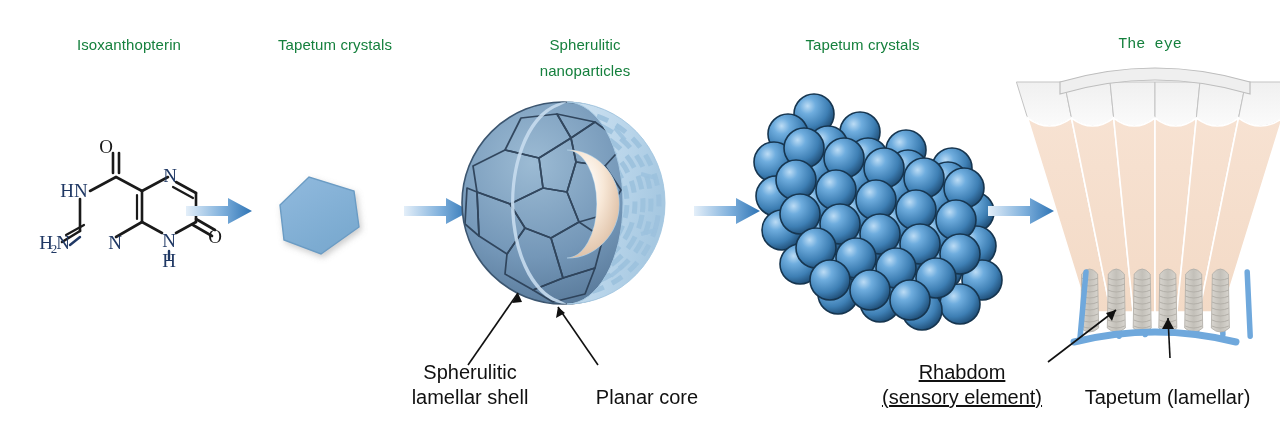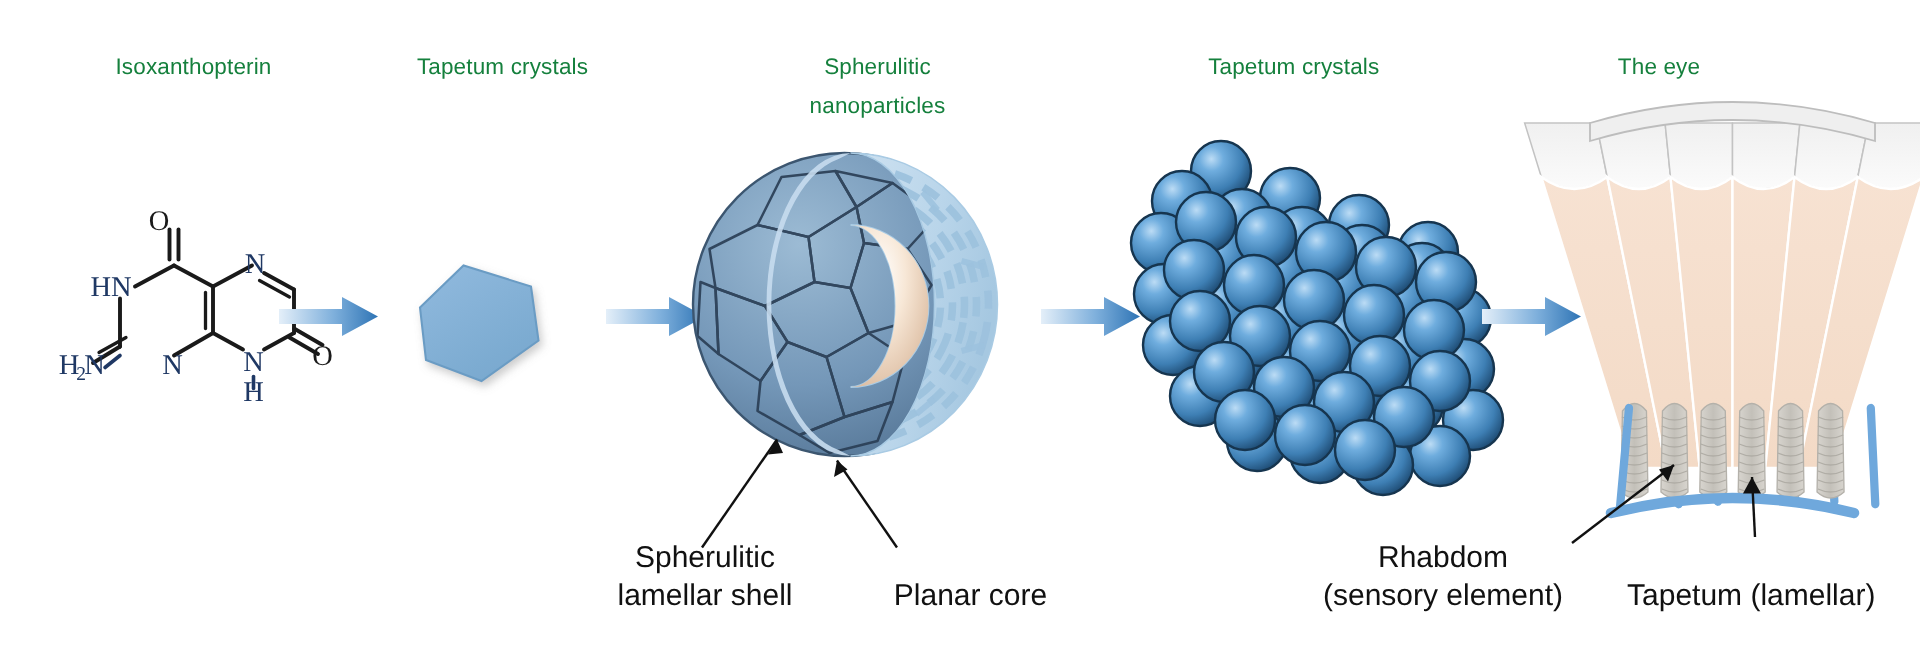--- a/index.html
+++ b/index.html
@@ -51,21 +51,21 @@
 
   <div class="stage-title" style="left:0px; top:32px; width:258px;">Isoxanthopterin</div>
 
   <div class="stage-title" style="left:220px; top:32px; width:230px;">Tapetum crystals</div>
 
   <div class="stage-title" style="left:480px; top:32px; width:210px;">Spherulitic
 nanoparticles</div>
 
   <div class="stage-title" style="left:740px; top:32px; width:245px;">Tapetum crystals</div>
 
-  <div class="stage-title" style="left:996px; top:32px; width:220px;">The eye</div>
+  <div class="stage-title" style="left:1040px; top:32px; width:220px;font-family:Liberation Mono, monospace;">The eye</div>
 
   <div class="panel" style="left:18px; top:125px; width:210px; height:165px;">
     <svg width="210" height="165" viewBox="0 0 210 165">
       <g stroke="#1a1a1a" stroke-width="2.6" fill="none" stroke-linecap="round">
 
         <line x1="62" y1="74" x2="62" y2="106"></line>
         <line x1="62" y1="106" x2="44" y2="117"></line>
         <line x1="48" y1="110" x2="66" y2="100" stroke-width="2.2"></line>
         <line x1="78" y1="64" x2="103" y2="64" opacity="0"></line>
         <line x1="72" y1="66" x2="98" y2="52"></line>
@@ -487,18 +487,18 @@
 
   <svg class="panel" style="left:1040px; top:290px;" width="230" height="80" viewBox="0 0 230 80">
     <g stroke="#111111" stroke-width="1.6" fill="none">
       <line x1="8" y1="72" x2="76" y2="20"></line>
       <line x1="130" y1="68" x2="128" y2="28"></line>
     </g>
     <polygon points="76,20 66,23 72,31" fill="#111111"></polygon>
     <polygon points="128,28 122,39 134,39" fill="#111111"></polygon>
   </svg>
 
-  <div class="callout-label" style="left:872px; top:360px; width:180px;">Rhabdom
+  <div class="callout-label" style="left:872px; top:360px; width:180px;text-decoration:underline;">Rhabdom
 (sensory element)</div>
 
   <div class="callout-label" style="left:1060px; top:385px; width:215px;">Tapetum (lamellar)</div>
 
 </div>
 
 </body></html>

